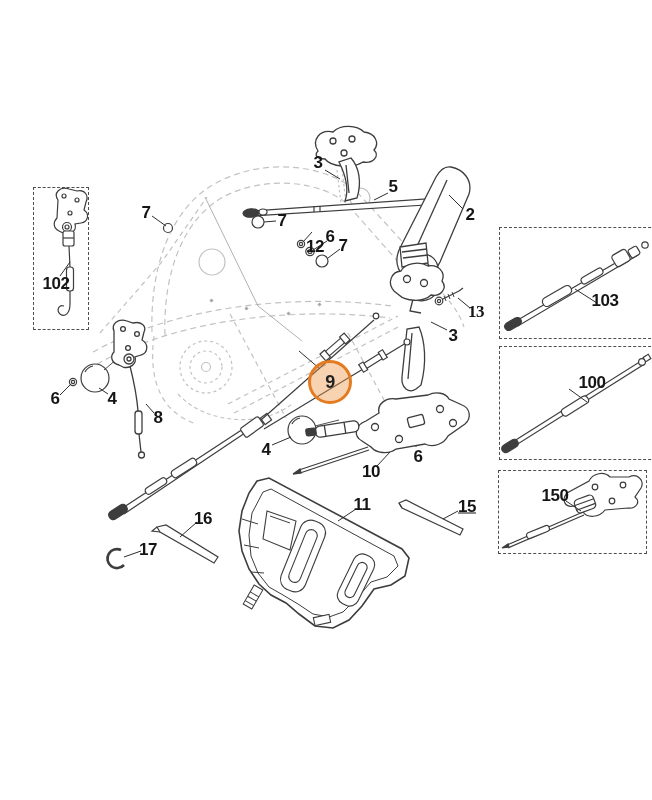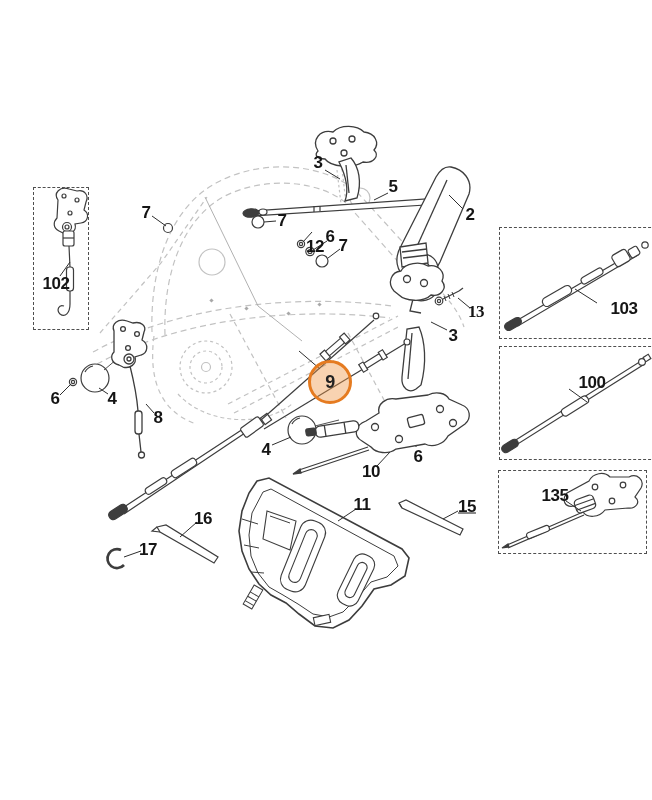--- a/index.html
+++ b/index.html
@@ -306,18 +306,18 @@
       <div class="callout" style="left: 112px; top: 398px;">4</div>
       <div class="callout" style="left: 158px; top: 417px;">8</div>
       <div class="callout" style="left: 266px; top: 449px;">4</div>
       <div class="callout" style="left: 418px; top: 456px;">6</div>
       <div class="callout" style="left: 371px; top: 471px;">10</div>
       <div class="callout" style="left: 362px; top: 504px;">11</div>
       <div class="callout" style="left: 467px; top: 506px; text-decoration: underline;">15</div>
       <div class="callout" style="left: 203px; top: 518px;">16</div>
       <div class="callout" style="left: 148px; top: 549px;">17</div>
       <div class="callout" style="left: 56px; top: 283px;">102</div>
-      <div class="callout" style="left: 605px; top: 308px; margin-left: 19px;">103</div>
+      <div class="callout" style="left: 605px; top: 300px;">103</div>
       <div class="callout" style="left: 592px; top: 382px;">100</div>
-      <div class="callout" style="left: 555px; top: 495px;">135</div>
+      <div class="callout" style="left: 555px; top: 495px;">150</div>
     </div>
 
 </div>
 
 </body></html>

